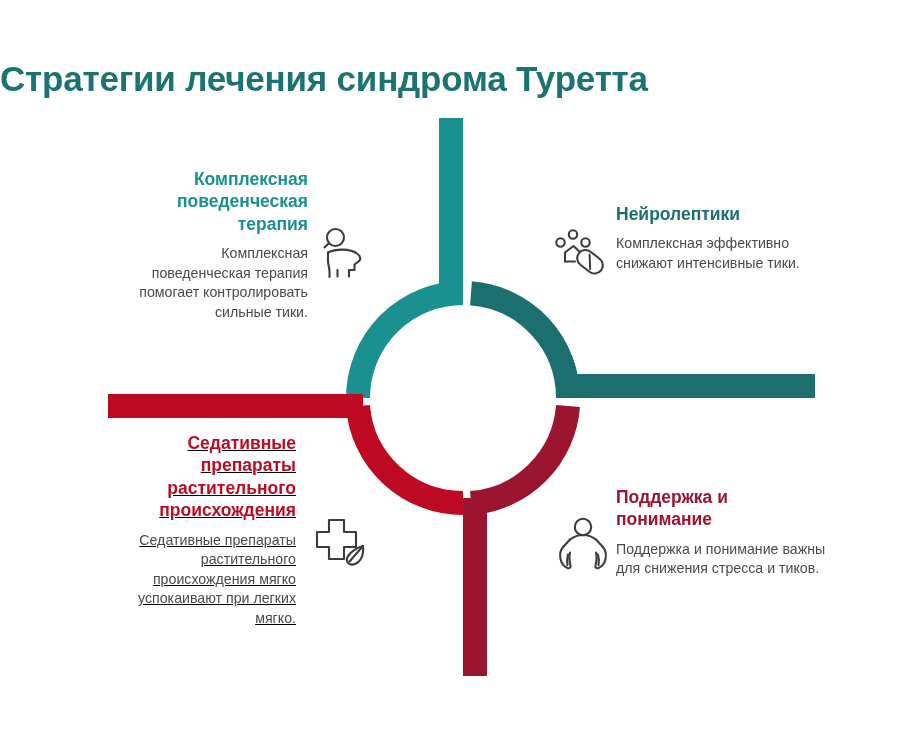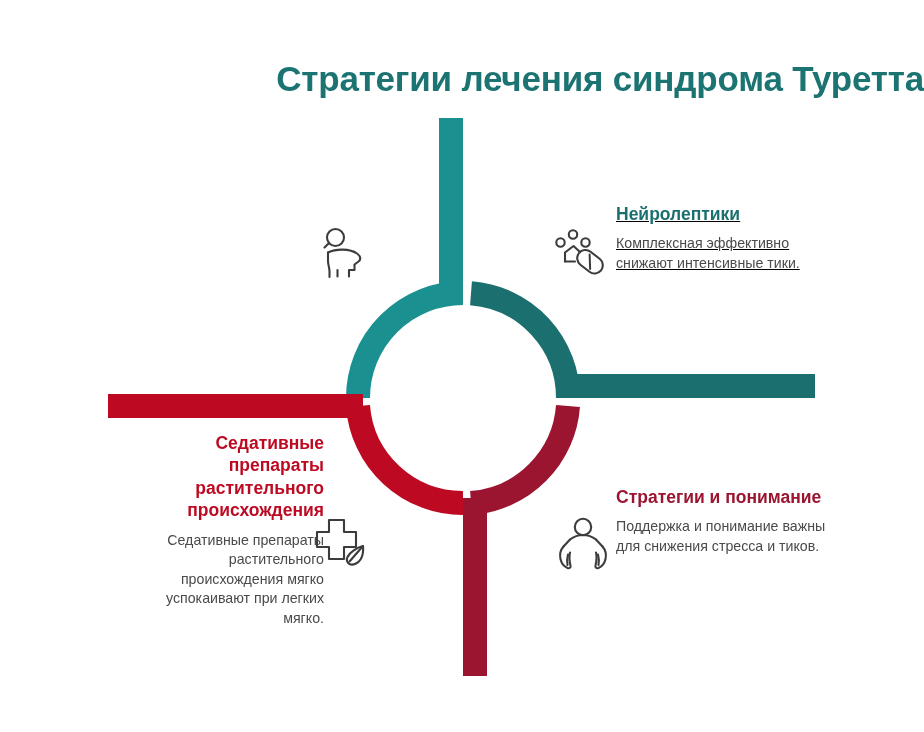--- a/index.html
+++ b/index.html
@@ -21,21 +21,21 @@
     height: 732px;
     background: #ffffff;
   }
 
   
   .title {
     position: absolute;
     left: 0;
     top: 58px;
     width: 924px;
-    text-align: right;
+    text-align: left;
     font-size: 35px;
     font-weight: bold;
     color: #1B7472;
     letter-spacing: -0.2px;
     line-height: 1.2;
   }
 
   
   #diagram {
     position: absolute;
@@ -76,26 +76,26 @@
   
   #quad-cbt {
     left: 128px;
     top: 168px;
     width: 180px;
   }
   #quad-neuro {
     left: 616px;
     top: 203px;
     width: 200px;
-    text-decoration: underline;
   }
   #quad-sedative {
-    left: 136px;
+    left: 108px;
     top: 432px;
     width: 188px;
+    text-decoration: underline;
   }
   #quad-support {
     left: 616px;
     top: 486px;
     width: 210px;
   }
 
   
   .icon {
     position: absolute;
@@ -135,33 +135,37 @@
       <rect x="108" y="394" width="255" height="24" fill="#BD0A22"></rect>
     </g>
 
     <g>
       <path d="M 568 406 A 105 105 0 0 1 471 503" fill="none" stroke="#9B1430" stroke-width="24" stroke-linecap="butt"></path>
 
       <rect x="463" y="498" width="24" height="178" fill="#9B1430"></rect>
     </g>
   </svg>
 
+  <div class="quad q-left c-teal-light" id="quad-cbt">
+    <p class="heading">Комплексная поведенческая терапия</p>
+    <p class="body">Комплексная поведенческая терапия помогает контролировать сильные тики.</p>
+  </div>
 
   <div class="quad q-right c-teal-dark" id="quad-neuro">
     <p class="heading">Нейролептики</p>
     <p class="body">Комплексная эффективно снижают интенсивные тики.</p>
   </div>
 
   <div class="quad q-left c-red-light" id="quad-sedative">
     <p class="heading">Седативные препараты растительного происхождения</p>
     <p class="body">Седативные препараты растительного происхождения мягко успокаивают при легких мягко.</p>
   </div>
 
   <div class="quad q-right c-red-dark" id="quad-support">
-    <p class="heading">Стратегии и понимание</p>
+    <p class="heading">Поддержка и понимание</p>
     <p class="body">Поддержка и понимание важны для снижения стресса и тиков.</p>
   </div>
 
   <div class="icon" id="icon-person-head">
     <svg width="52" height="54" viewBox="0 0 52 54">
       <g fill="none" stroke="#3c3c3c" stroke-width="2.1" stroke-linecap="round" stroke-linejoin="round">
         <circle cx="19.5" cy="11.5" r="8.5"></circle>
         <path d="M12.5 17.5 L8.5 21.5"></path>
         <path d="M12 26.5 C20 22.5 34 22.5 41 27.5
                  C45 30.4 45 33.5 42.5 35.5

